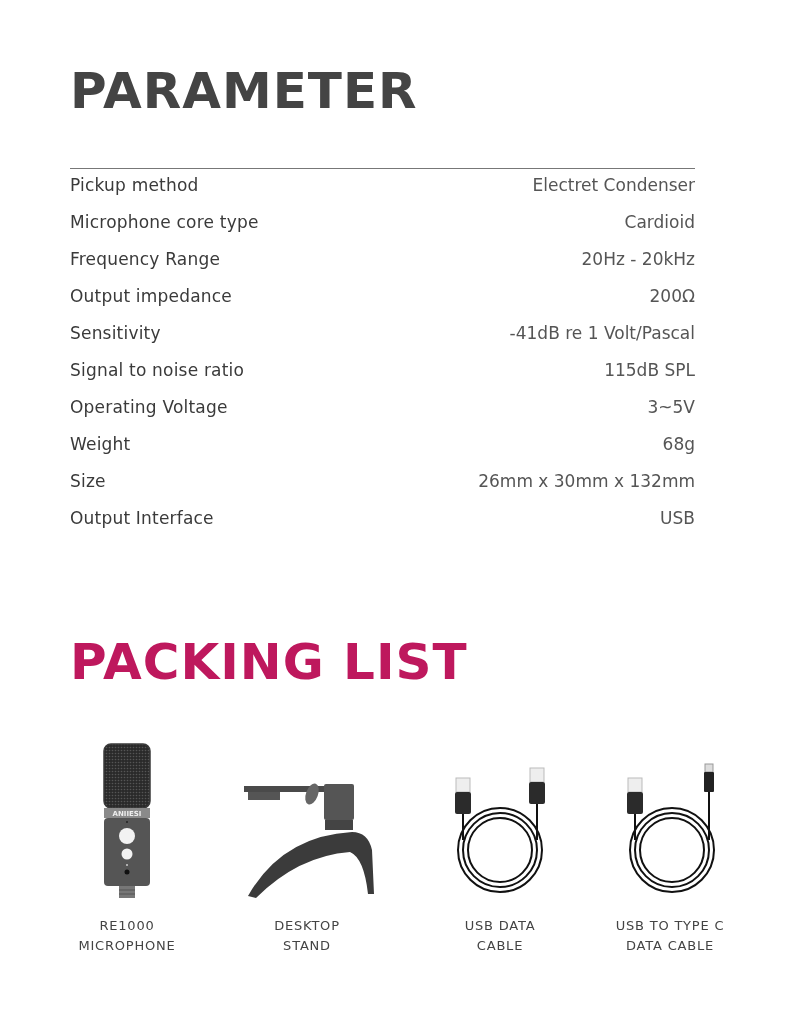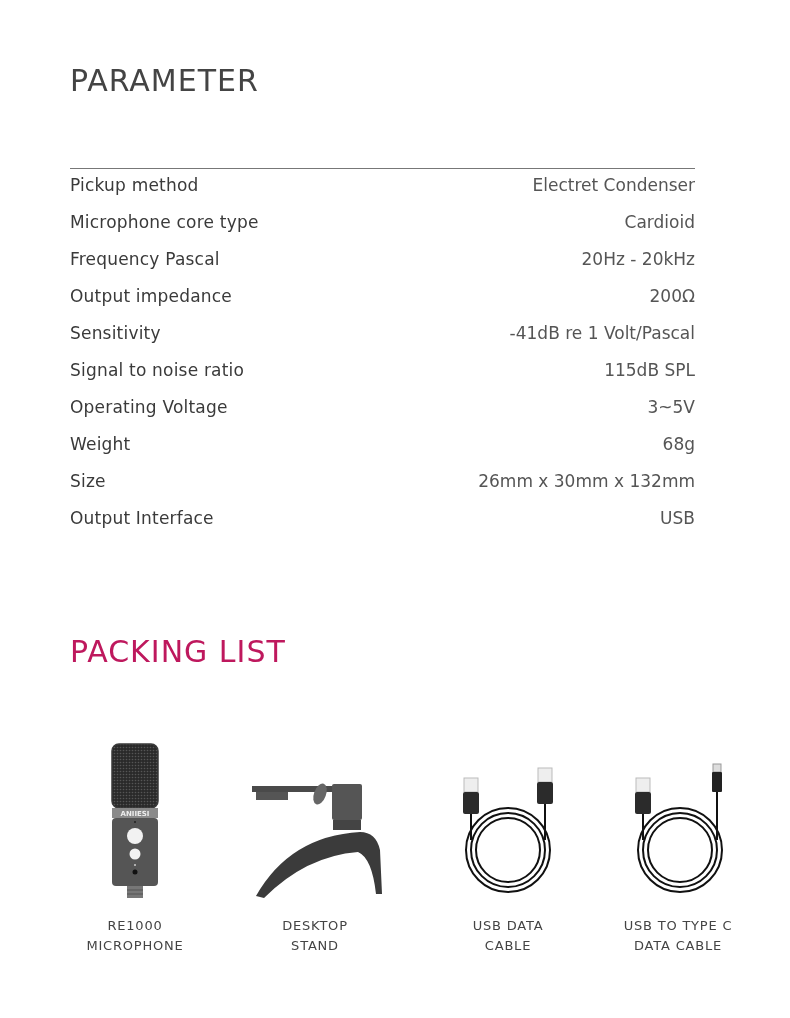--- a/index.html
+++ b/index.html
@@ -1,28 +1,28 @@
 <!DOCTYPE html>
 <html><head>
 <meta charset="utf-8">
 <style>
   html, body { margin: 0; padding: 0; background: #ffffff; }
   body { width: 790px; height: 1018px; position: relative; overflow: hidden;
          font-family: "DejaVu Sans", "Liberation Sans", sans-serif; color: #333; }
-  .h1 { position: absolute; left: 70px; font-size: 30px; font-weight: normal;
+  .h1 { position: absolute; left: 70px; font-size: 50px; font-weight: bold;
         letter-spacing: 1px; margin: 0; line-height: 1; }
   #param-title { top: 66px; color: #444; }
   #pack-title { top: 637px; color: #be185d; }
   .rule { position: absolute; left: 70px; top: 168px; width: 625px; height: 1px; background: #777; }
   .specs { position: absolute; left: 70px; top: 175px; width: 625px; }
   .row { display: flex; justify-content: space-between; align-items: flex-start;
          height: 37px; font-size: 17px; }
   .row .k { color: #3a3a3a; font-weight: 500; letter-spacing: 0.2px; }
   .row .v { color: #555; font-weight: 400; }
-  .items { position: absolute; top: 740px; left: 12px; width: 738px; height: 230px; }
+  .items { position: absolute; top: 740px; left: 4px; width: 738px; height: 230px; }
   .item { position: absolute; top: 0; width: 170px; text-align: center; }
   .item svg { display: block; margin: 0 auto; }
   .cap { position: absolute; top: 176px; left: 0; width: 100%; text-align: center;
          font-size: 13px; line-height: 20px; color: #444; letter-spacing: 0.8px; }
 </style>
 </head>
 <body>
 
 <h1 class="h1" id="param-title">PARAMETER</h1>
 <div class="rule"></div>
@@ -30,21 +30,21 @@
 <div class="specs">
   <div class="row">
       <span class="k">Pickup method</span>
       <span class="v">Electret Condenser</span>
     </div>
   <div class="row">
       <span class="k">Microphone core type</span>
       <span class="v">Cardioid</span>
     </div>
   <div class="row">
-      <span class="k">Frequency Pascal</span>
+      <span class="k">Frequency Range</span>
       <span class="v">20Hz - 20kHz</span>
     </div>
   <div class="row">
       <span class="k">Output impedance</span>
       <span class="v">200Ω</span>
     </div>
   <div class="row">
       <span class="k">Sensitivity</span>
       <span class="v">-41dB re 1 Volt/Pascal</span>
     </div>

